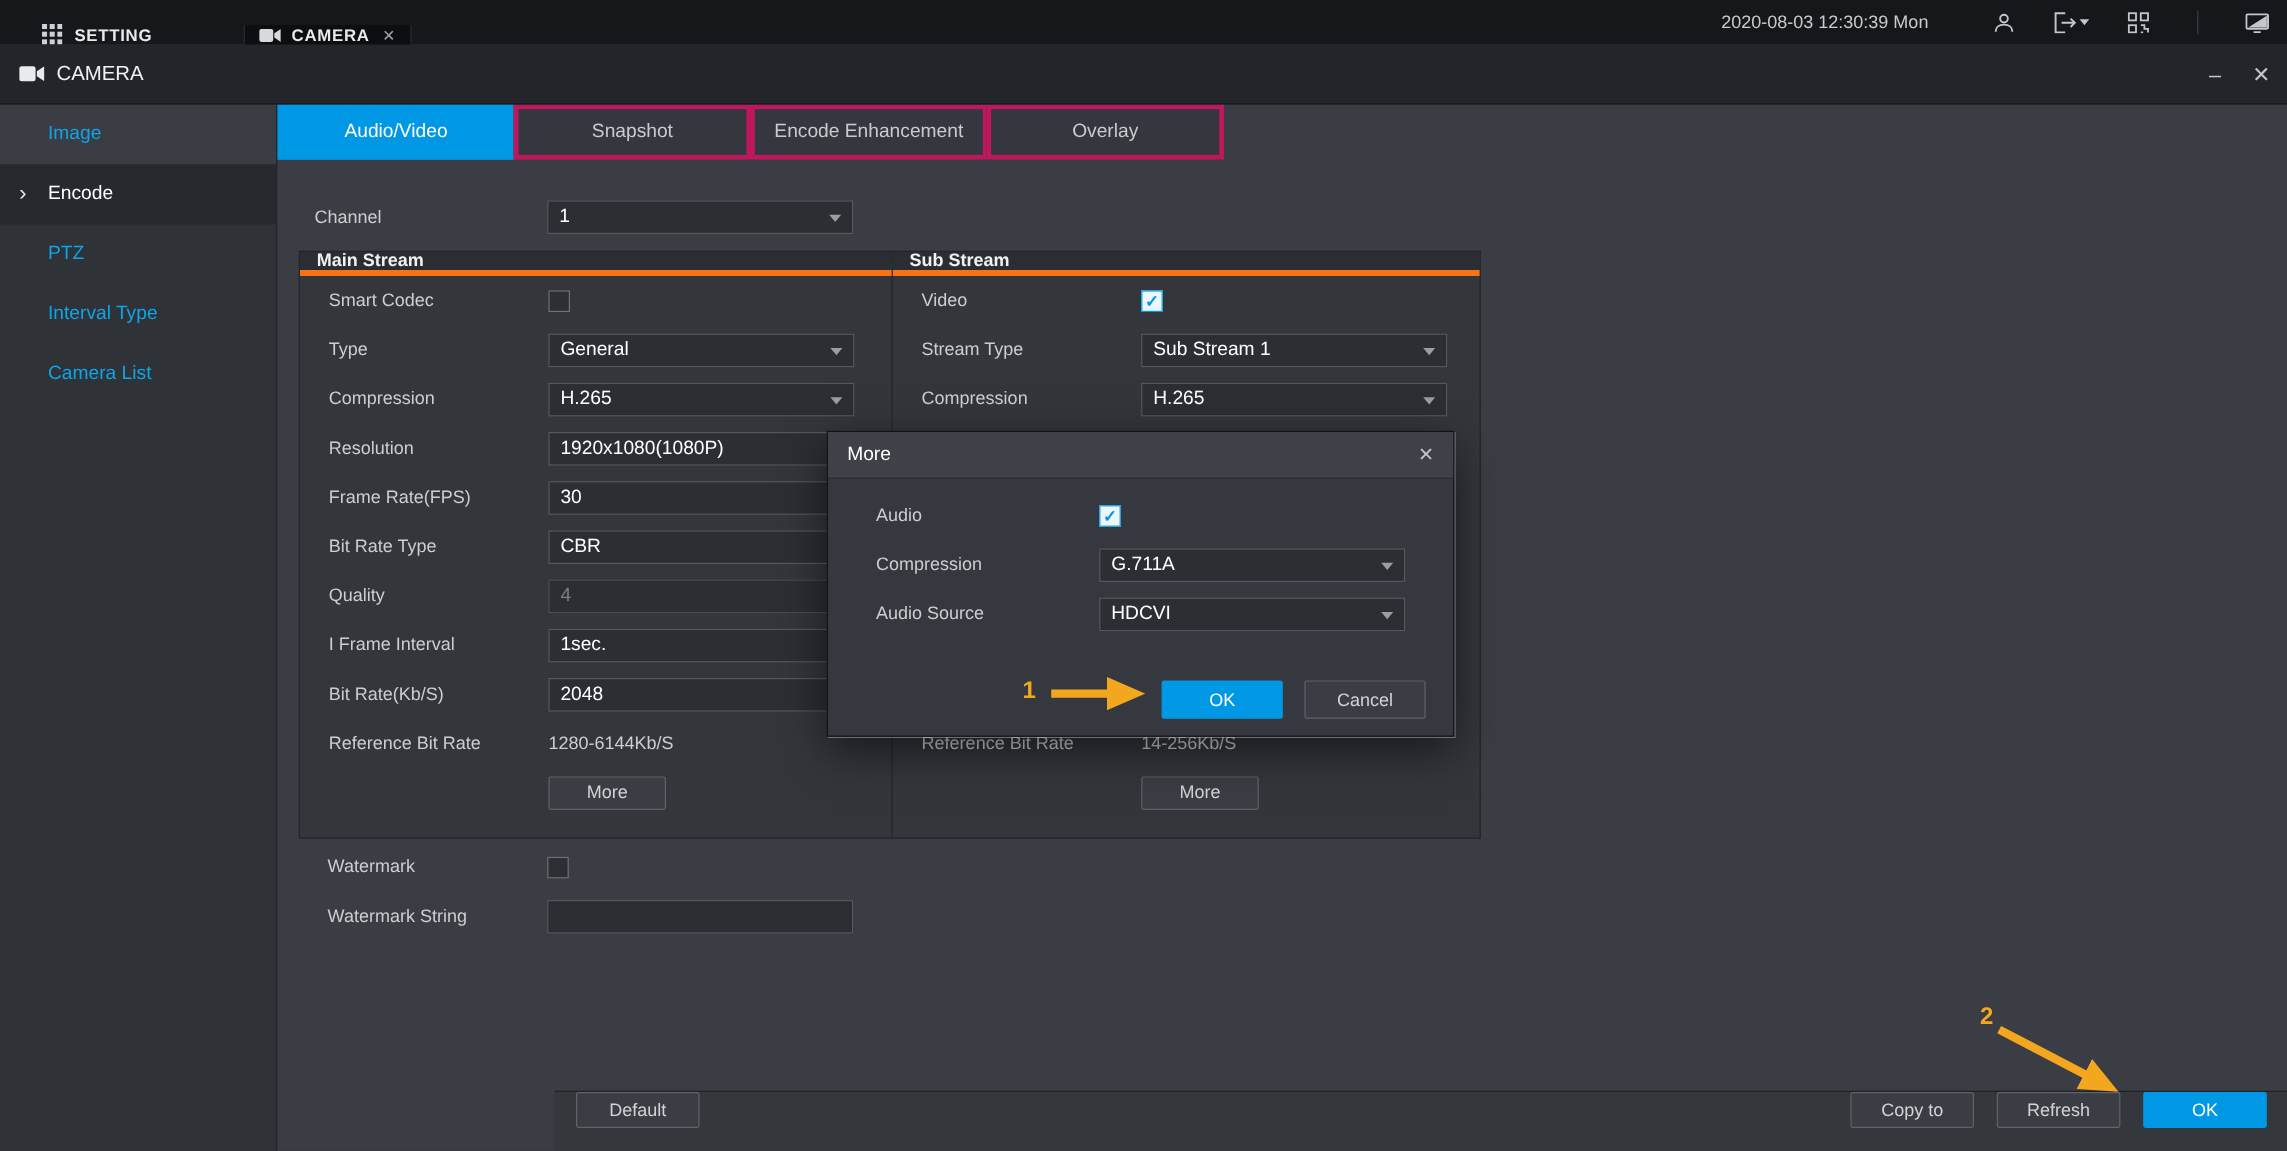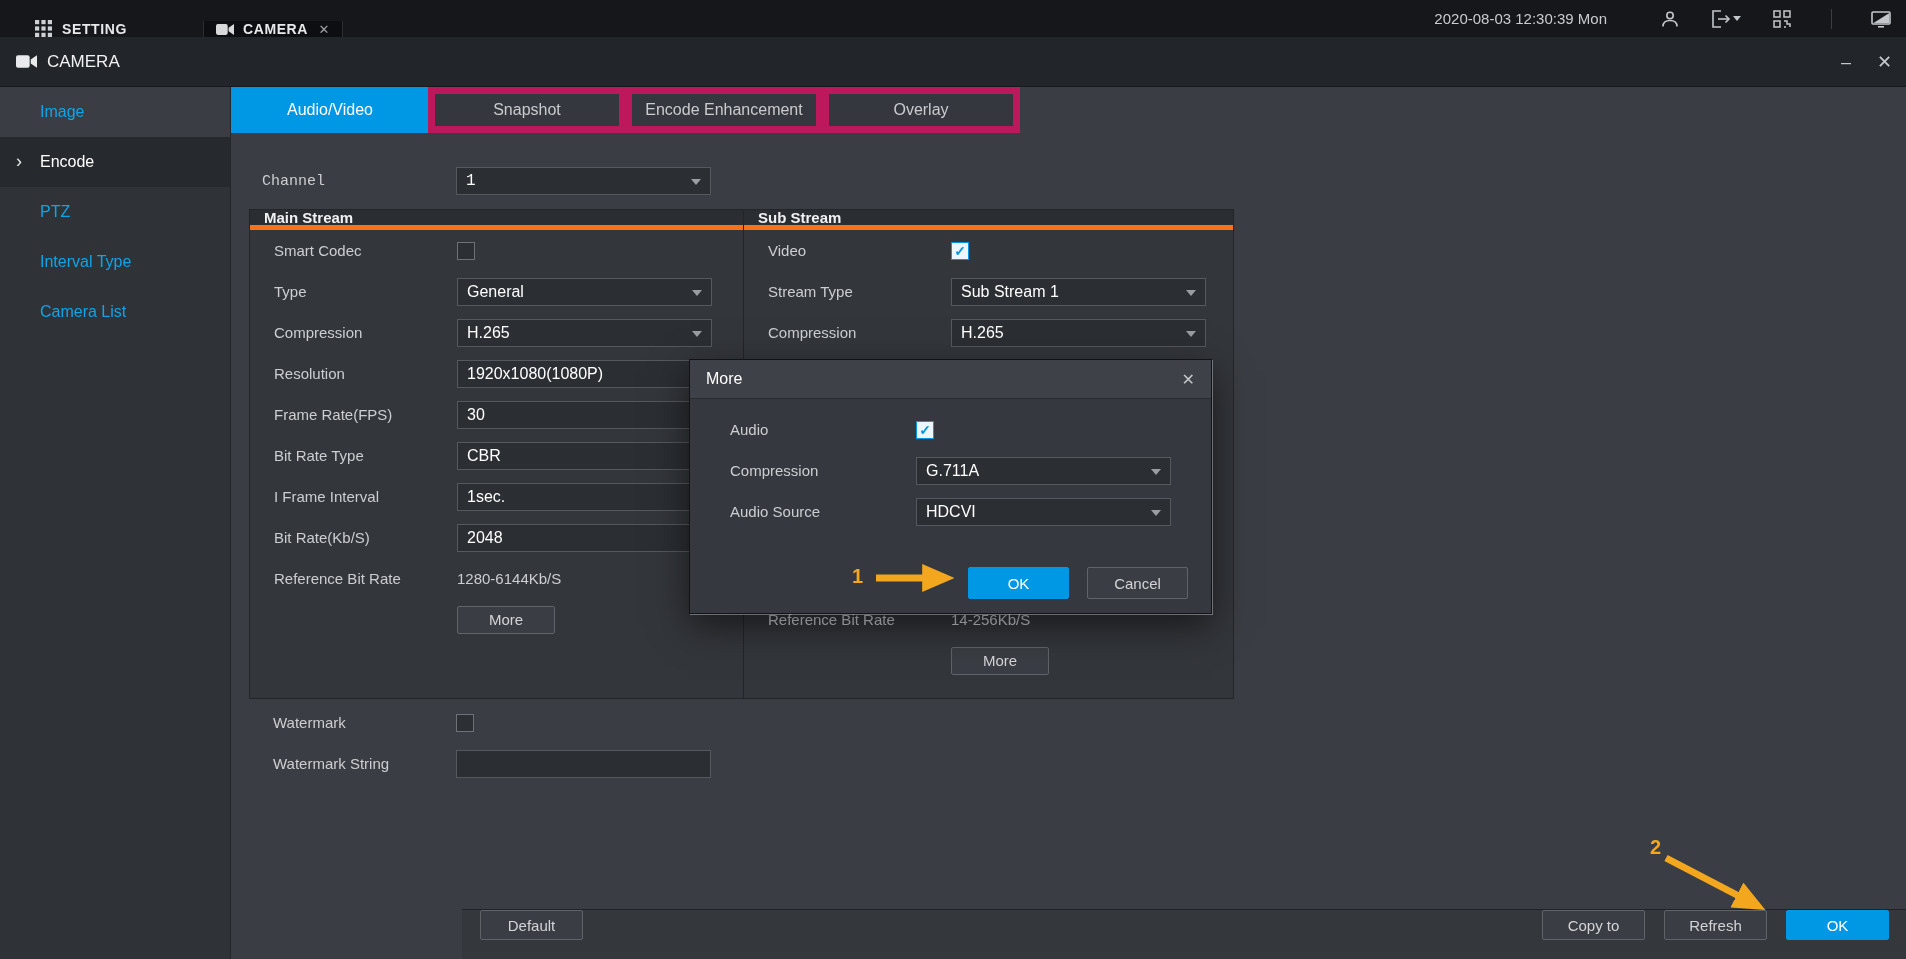--- a/index.html
+++ b/index.html
@@ -55,27 +55,27 @@
   .side-item.hovered { background:#3a3d43; }
   .side-item.selected { background:#26292d; color:#ffffff; }
   .side-item .chev { position:absolute; left:16px; top:50%; transform:translateY(-54%); font-size:18px; color:#e8e9eb; }
 
   
   .main { position:absolute; top:87px; left:231px; right:0; bottom:0; background:#3a3d43; }
 
   .tabs { position:absolute; top:0; left:0; display:flex; }
   .tab {
     width:198px; height:46px; display:flex; align-items:center; justify-content:center;
-    background:#34373d; border:7px solid #be185d; margin-left:-1px;
+    background:#34373d; border:4px solid #be185d; margin-left:-1px;
     color:#c9cbce; font-size:16px; cursor:default;
   }
   .tab:first-child { margin-left:0; }
   .tab.active { background:#0098e4; border-color:#0098e4; color:#ffffff; }
 
-  .channel-row { position:absolute; top:78px; left:31px; height:32px; display:flex; align-items:center;font-family:Liberation Mono, monospace; }
+  .channel-row { position:absolute; top:78px; left:31px; height:32px; display:flex; align-items:center; }
   .channel-row .flabel { width:194px; font-size:15px; color:#ccced1; }
 
   
   .select, .inputbox {
     position:relative; width:255px; height:28px; background:#2b2e33;
     border:1px solid #55585d; display:flex; align-items:center;
     padding:0 24px 0 9px; color:#ffffff; font-size:16px;
   }
   .inputbox { padding-right:9px; }
   .inputbox.disabled { color:#7b7e83; border-color:#4a4d52; }
@@ -312,20 +312,26 @@
             <span>30</span>
           </div>
         </div>
         <div class="frow">
           <span class="flabel">Bit Rate Type</span>
           <div class="inputbox">
             <span>CBR</span>
           </div>
         </div>
         <div class="frow">
+          <span class="flabel">Quality</span>
+          <div class="inputbox disabled">
+            <span>4</span>
+          </div>
+        </div>
+        <div class="frow">
           <span class="flabel">I Frame Interval</span>
           <div class="inputbox">
             <span>1sec.</span>
           </div>
         </div>
         <div class="frow">
           <span class="flabel">Bit Rate(Kb/S)</span>
           <div class="inputbox">
             <span>2048</span>
           </div>

